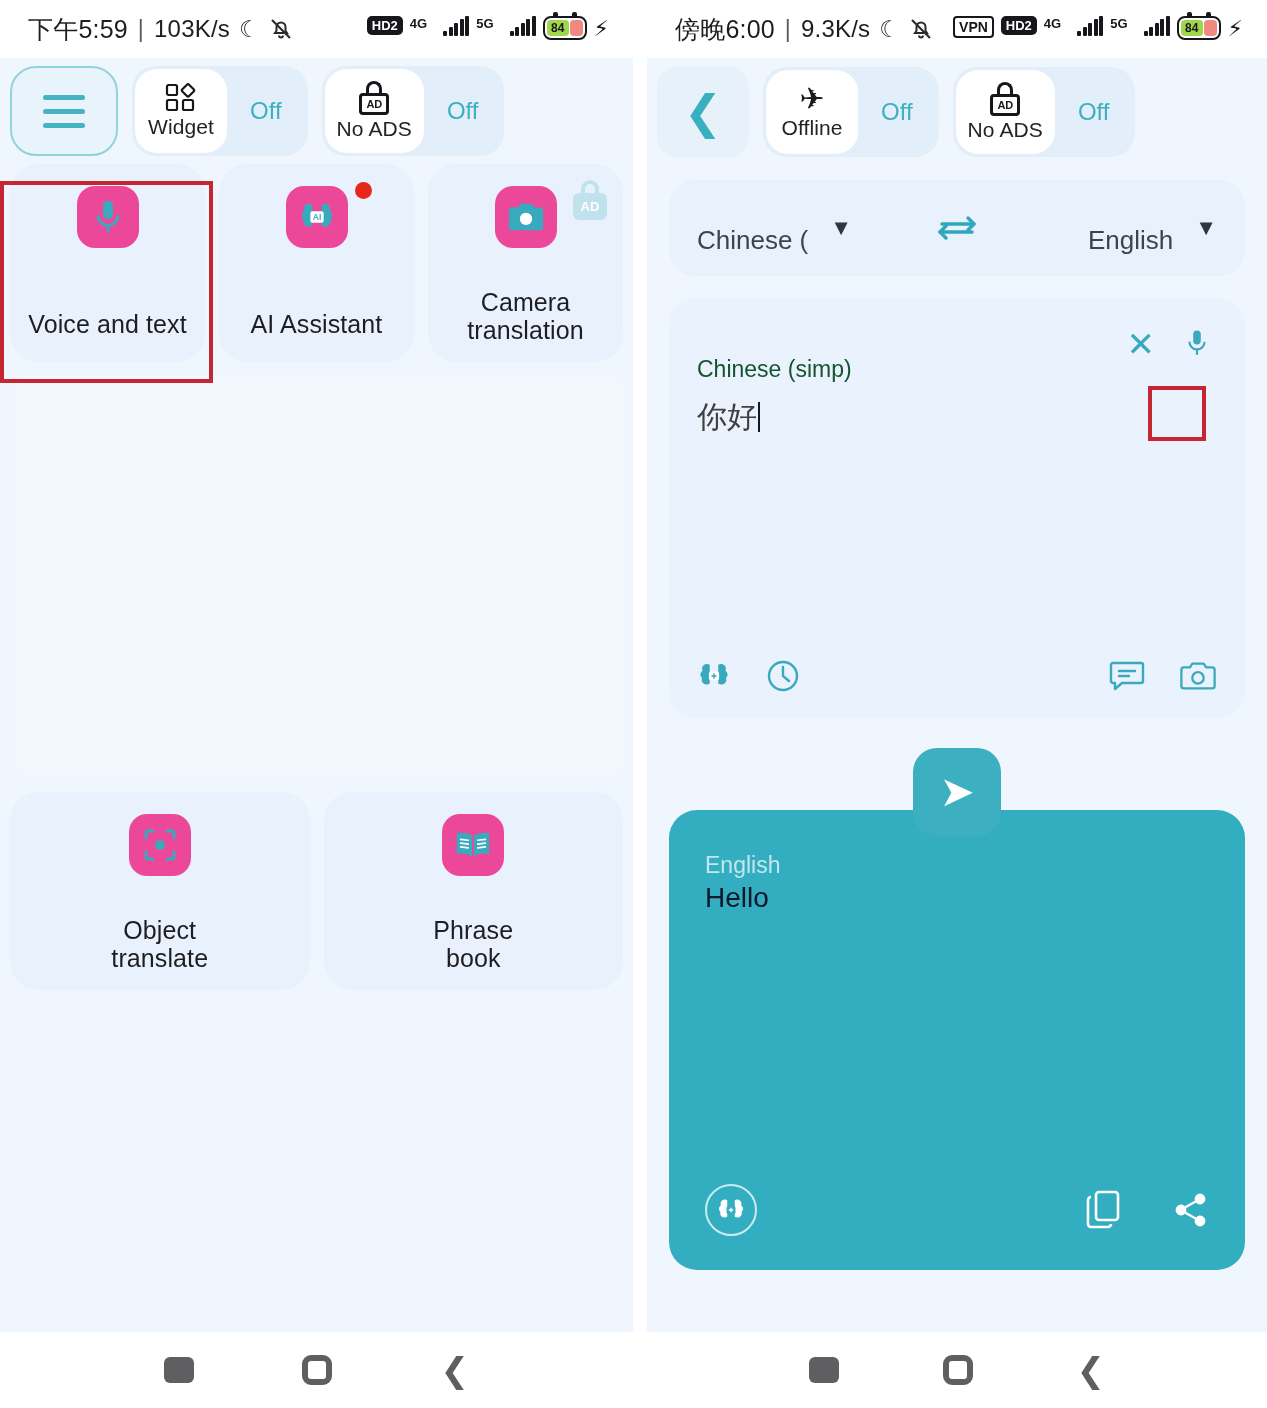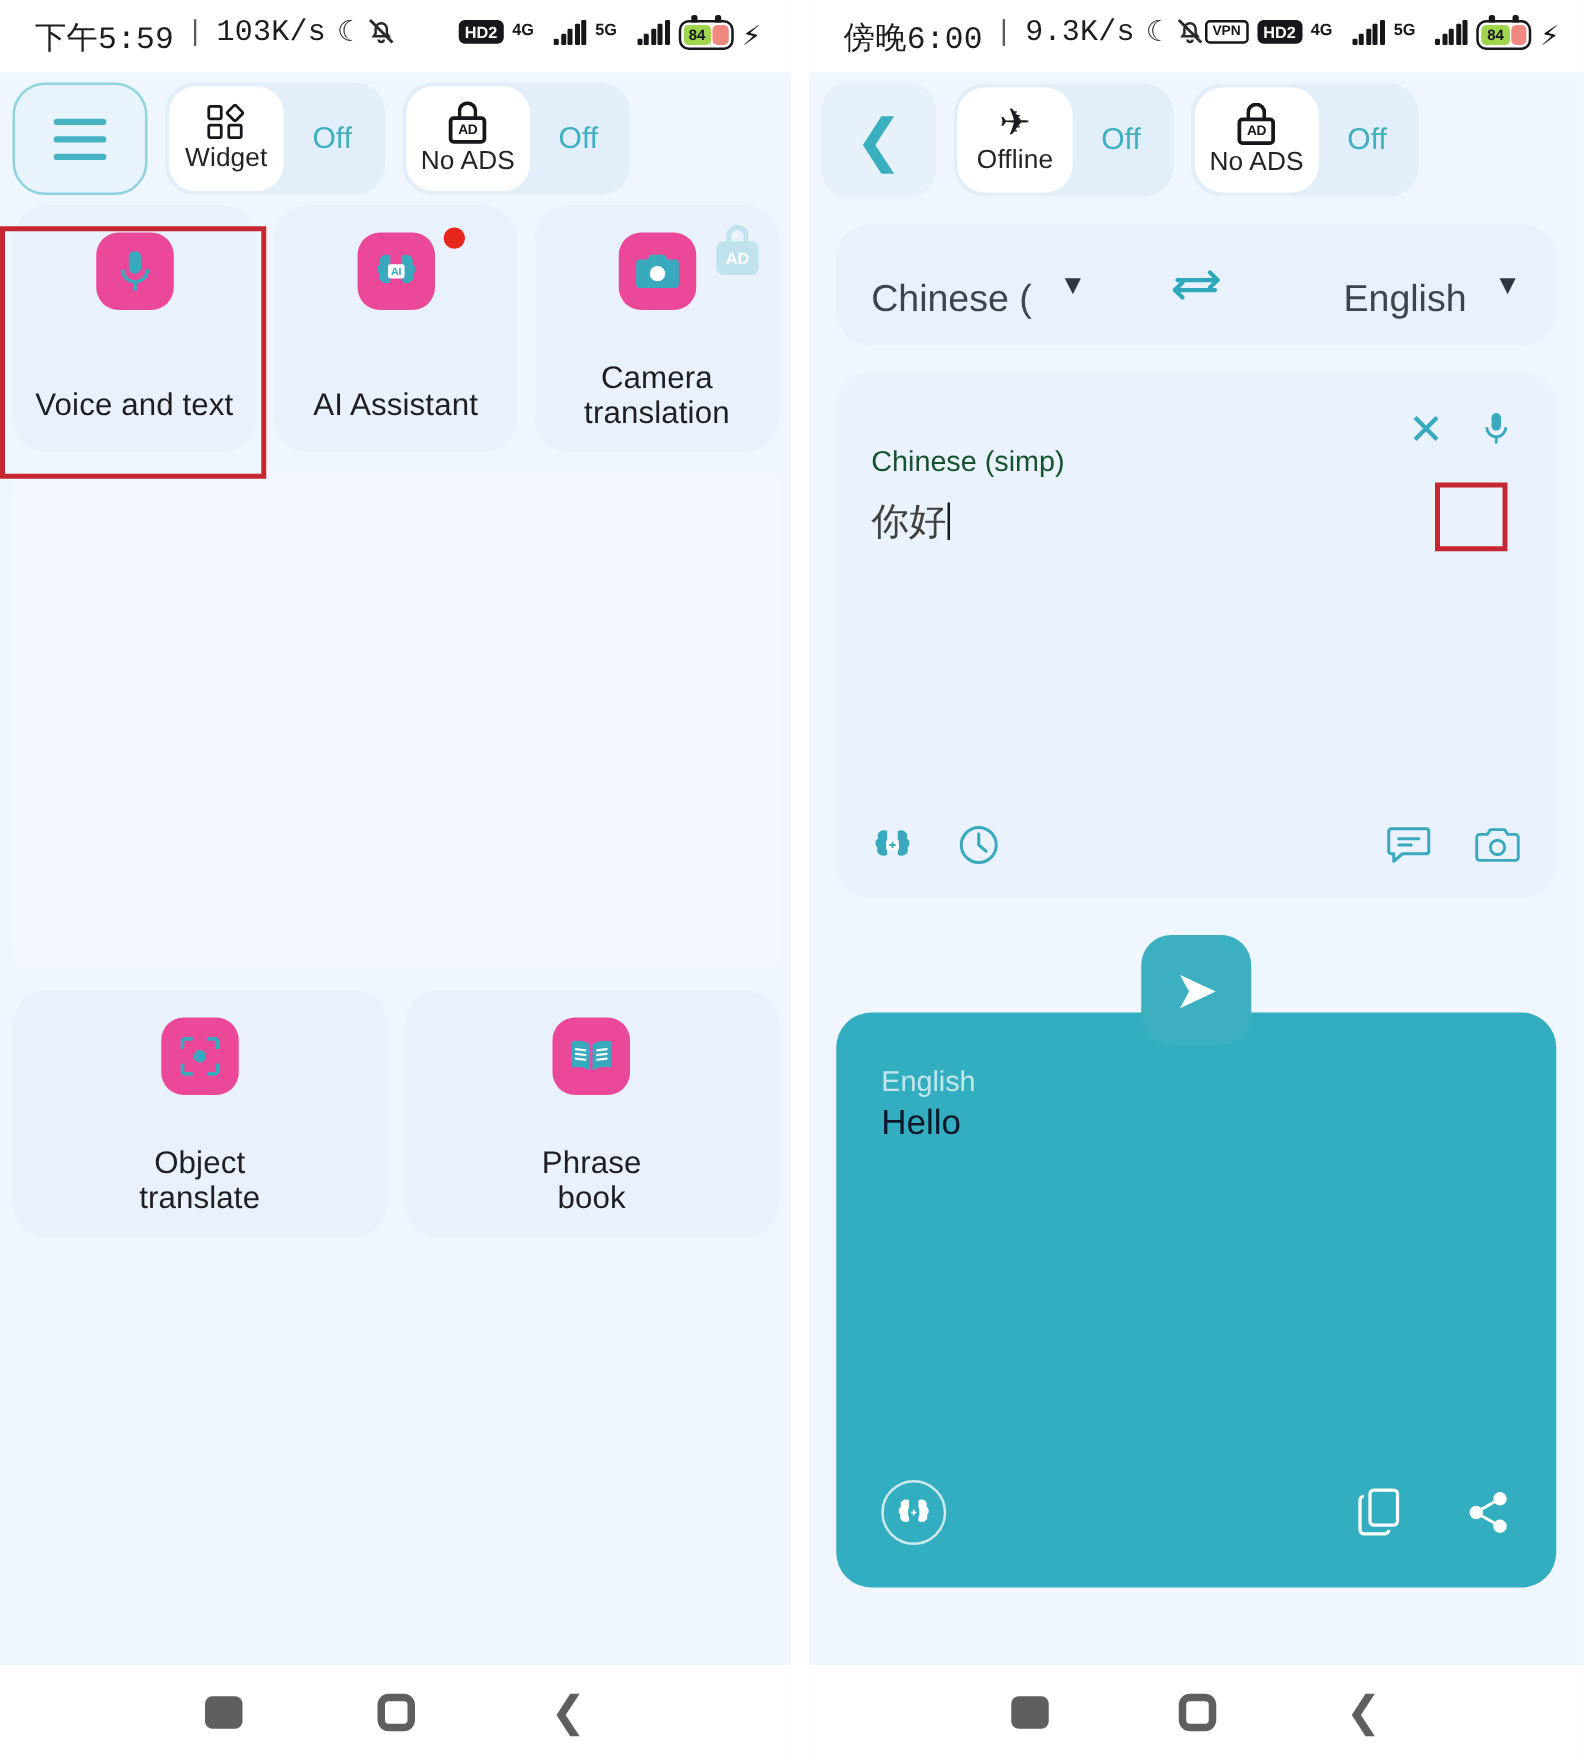--- a/index.html
+++ b/index.html
@@ -29,36 +29,36 @@
 
   
   .statusbar {
     height: 58px;
     display: flex;
     align-items: center;
     justify-content: space-between;
     padding: 0 24px 0 28px;
     background: #ffffff;
   }
-  .sb-left { display: flex; gap: 9px;
-    font-size: 24px; color: #1d1d1f; letter-spacing: .2px; white-space: nowrap; font-family: Liberation Mono, monospace;}
+  .sb-left { display: flex; align-items: center; gap: 9px;
+    font-size: 24px; color: #1d1d1f; letter-spacing: .2px; white-space: nowrap;}
   .sb-time { font-size: 25px; }
   .sb-sep { color: #5a5a5e; font-size: 23px; margin: 0 1px;}
   .sb-speed { font-size: 24px; }
   .sb-right { display: flex; align-items: flex-start; gap: 7px; }
   .glyph-moon { font-size: 23px; color: #2a2a2e; }
   .glyph-bell { font-size: 22px; color: #2a2a2e; position: relative; }
   .badge-box {
     background: #17171b; color: #fff; border-radius: 5px;
     font-size: 13px; font-weight: 700; padding: 3px 5px; line-height: 1;
     display: inline-flex; align-items: center;
   }
   .badge-vpn {
     border: 2.5px solid #17171b; color: #17171b; background: #fff;
-    border-radius: 4px; font-size: 11px; font-weight: 700; padding: 2px 4px; line-height: 1;
+    border-radius: 4px; font-size: 14px; font-weight: 700; padding: 2px 4px; line-height: 1;
   }
   .net { display: flex; align-items: flex-end; gap: 16px; }
   .net-label { font-size: 13px; font-weight: 700; color: #17171b; align-self: flex-start; }
   .bars { display: flex; align-items: flex-end; gap: 1.5px; height: 20px; }
   .bars i { width: 4px; background: #17171b; display: block; border-radius: 1px; }
   .bars i:nth-child(1){height:5px}.bars i:nth-child(2){height:9px}
   .bars i:nth-child(3){height:13px}.bars i:nth-child(4){height:17px}
   .bars i:nth-child(5){height:20px}
   .battery {
     position: relative; width: 44px; height: 24px;
@@ -186,21 +186,21 @@
   .lang-bar {
     margin: 22px 22px 0 22px;
     height: 96px;
     background: #e9f2fc;
     border-radius: 26px;
     display: flex; align-items: center; justify-content: space-between;
     padding: 0 28px;
   }
   .lang-sel { display: flex; align-items: center; gap: 22px; min-width: 190px; }
   .lang-sel.right { justify-content: flex-end; }
-  .lang-name { font-size: 30px; color: #3b4450; white-space: nowrap; margin-top: 24px; }
+  .lang-name { font-size: 26px; color: #3b4450; white-space: nowrap; margin-top: 24px; }
   .caret { font-size: 22px; color: #2e3640; line-height: 1; }
   .swap { color: #2fa8bb; font-size: 38px; line-height: 1; }
 
   .input-card {
     margin: 22px 22px 0 22px;
     background: #eaf3fd;
     border-radius: 26px;
     position: relative;
     height: 420px;
     padding: 26px 28px 0 28px;

